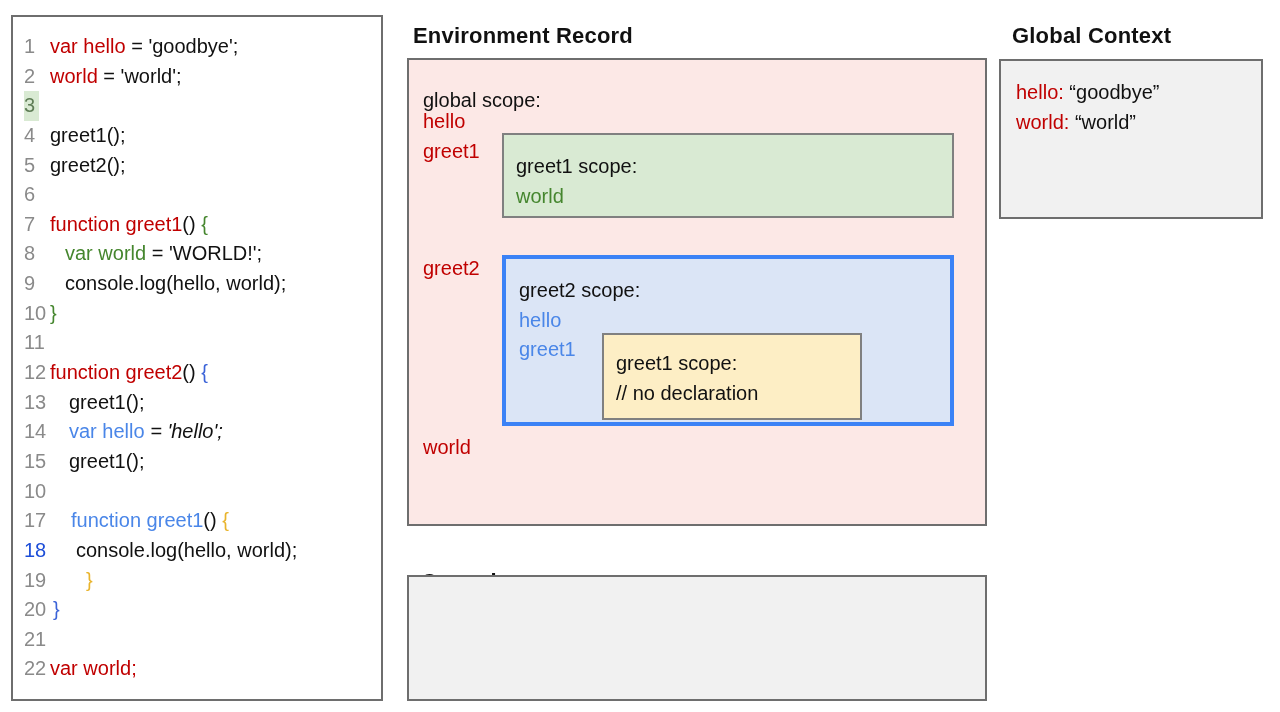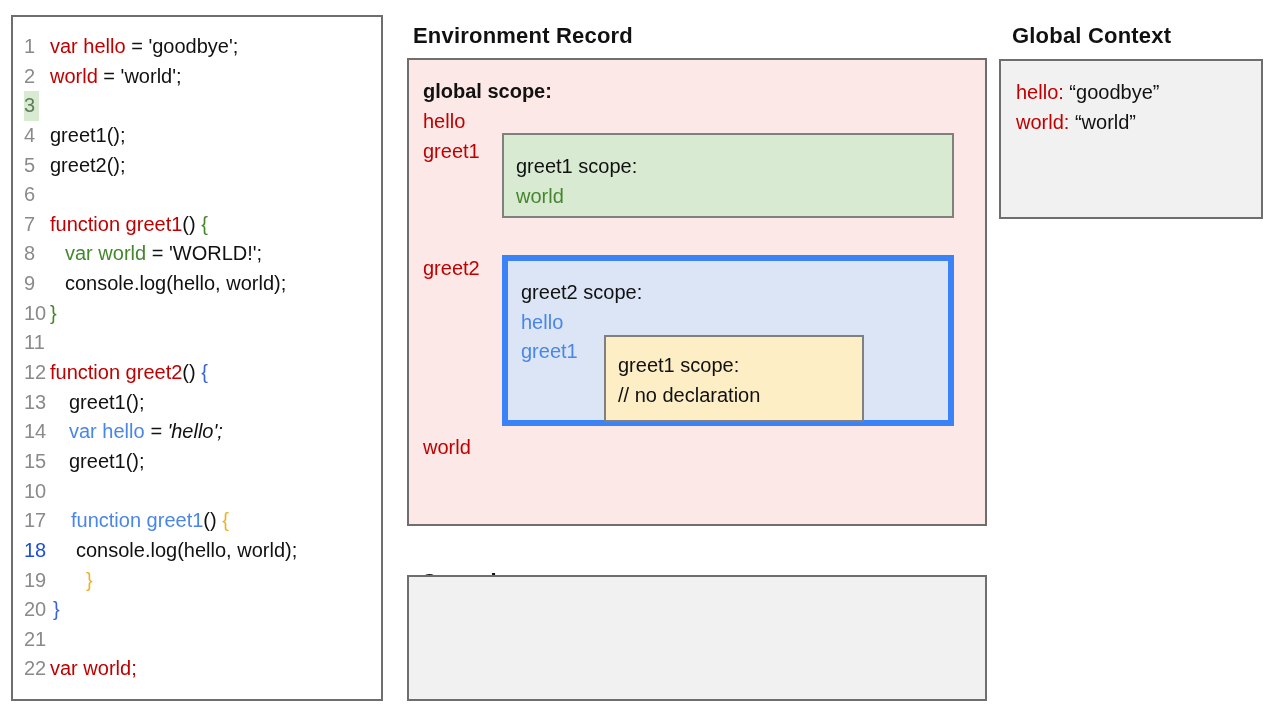--- a/index.html
+++ b/index.html
@@ -22,35 +22,35 @@
   .er-title { left: 413px; top: 23px; }
   .console-title { left: 421px; top: 541px; margin-top: 28px; }
   .gc-title { left: 1012px; top: 23px; }
 
   
   .pink-box {
     position: absolute; left: 407px; top: 58px; width: 580px; height: 468px;
     border: 2px solid #6e6e6e;
   }
   .pink-box .lbl { position: absolute; font-size: 20px; line-height: 26px; }
-  .lbl-global { left: 14px; top: 18px; font-weight: bold; }
+  .lbl-global { left: 14px; top: 27px; }
   .lbl-hello  { left: 14px; top: 48px; }
   .lbl-greet1 { left: 14px; top: 78px; }
   .lbl-greet2 { left: 14px; top: 195px; }
   .lbl-world  { left: 14px; top: 374px; }
 
   .green-box {
     position: absolute; left: 93px; top: 73px; width: 452px; height: 85px;
     border: 2px solid #808080; padding: 17px 12px 0 12px;
   }
   .green-box div, .blue-box > div, .yellow-box div { font-size: 20px; line-height: 29.5px; }
 
   .blue-box {
     position: absolute; left: 93px; top: 195px; width: 452px; height: 171px;
-    border: 6px solid #3b82f6; padding: 17px 0 0 13px;
+    border: 4px solid #3b82f6; padding: 17px 0 0 13px;
   }
   .yellow-box {
     position: absolute; left: 96px; top: 74px; width: 260px; height: 87px;
     border: 2px solid #808080; padding: 14px 12px 0 12px;
   }
 
   
   .console-box {
     position: absolute; left: 407px; top: 575px; width: 580px; height: 126px;
     border: 2px solid #6e6e6e;

